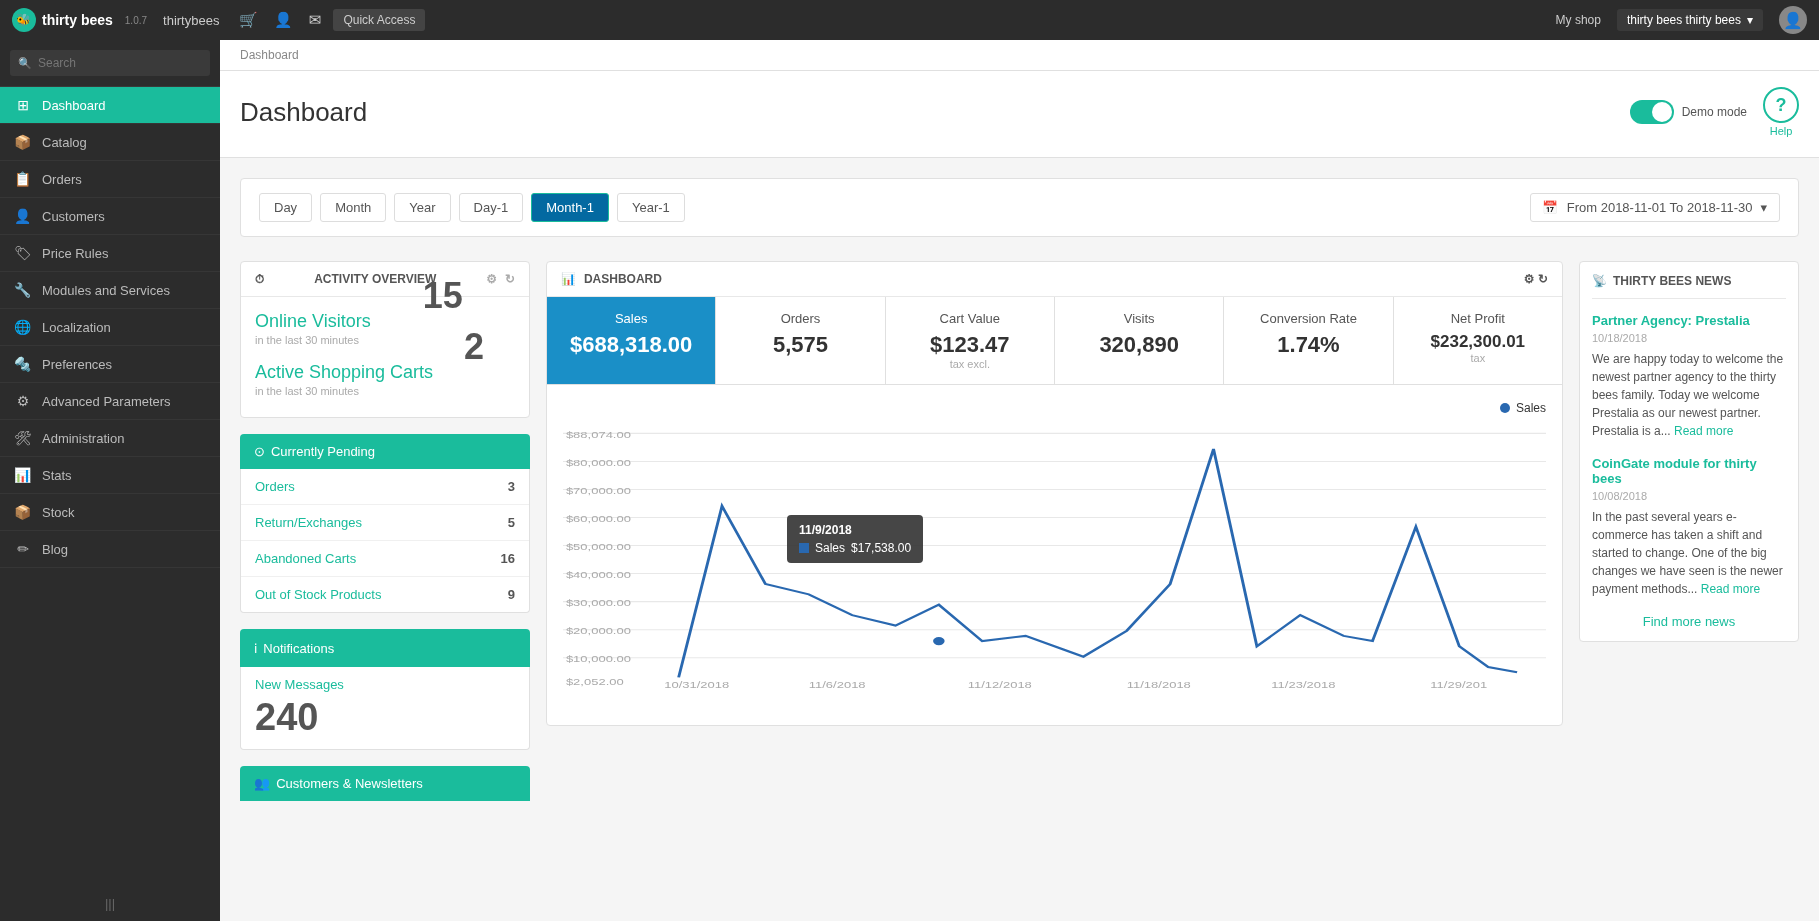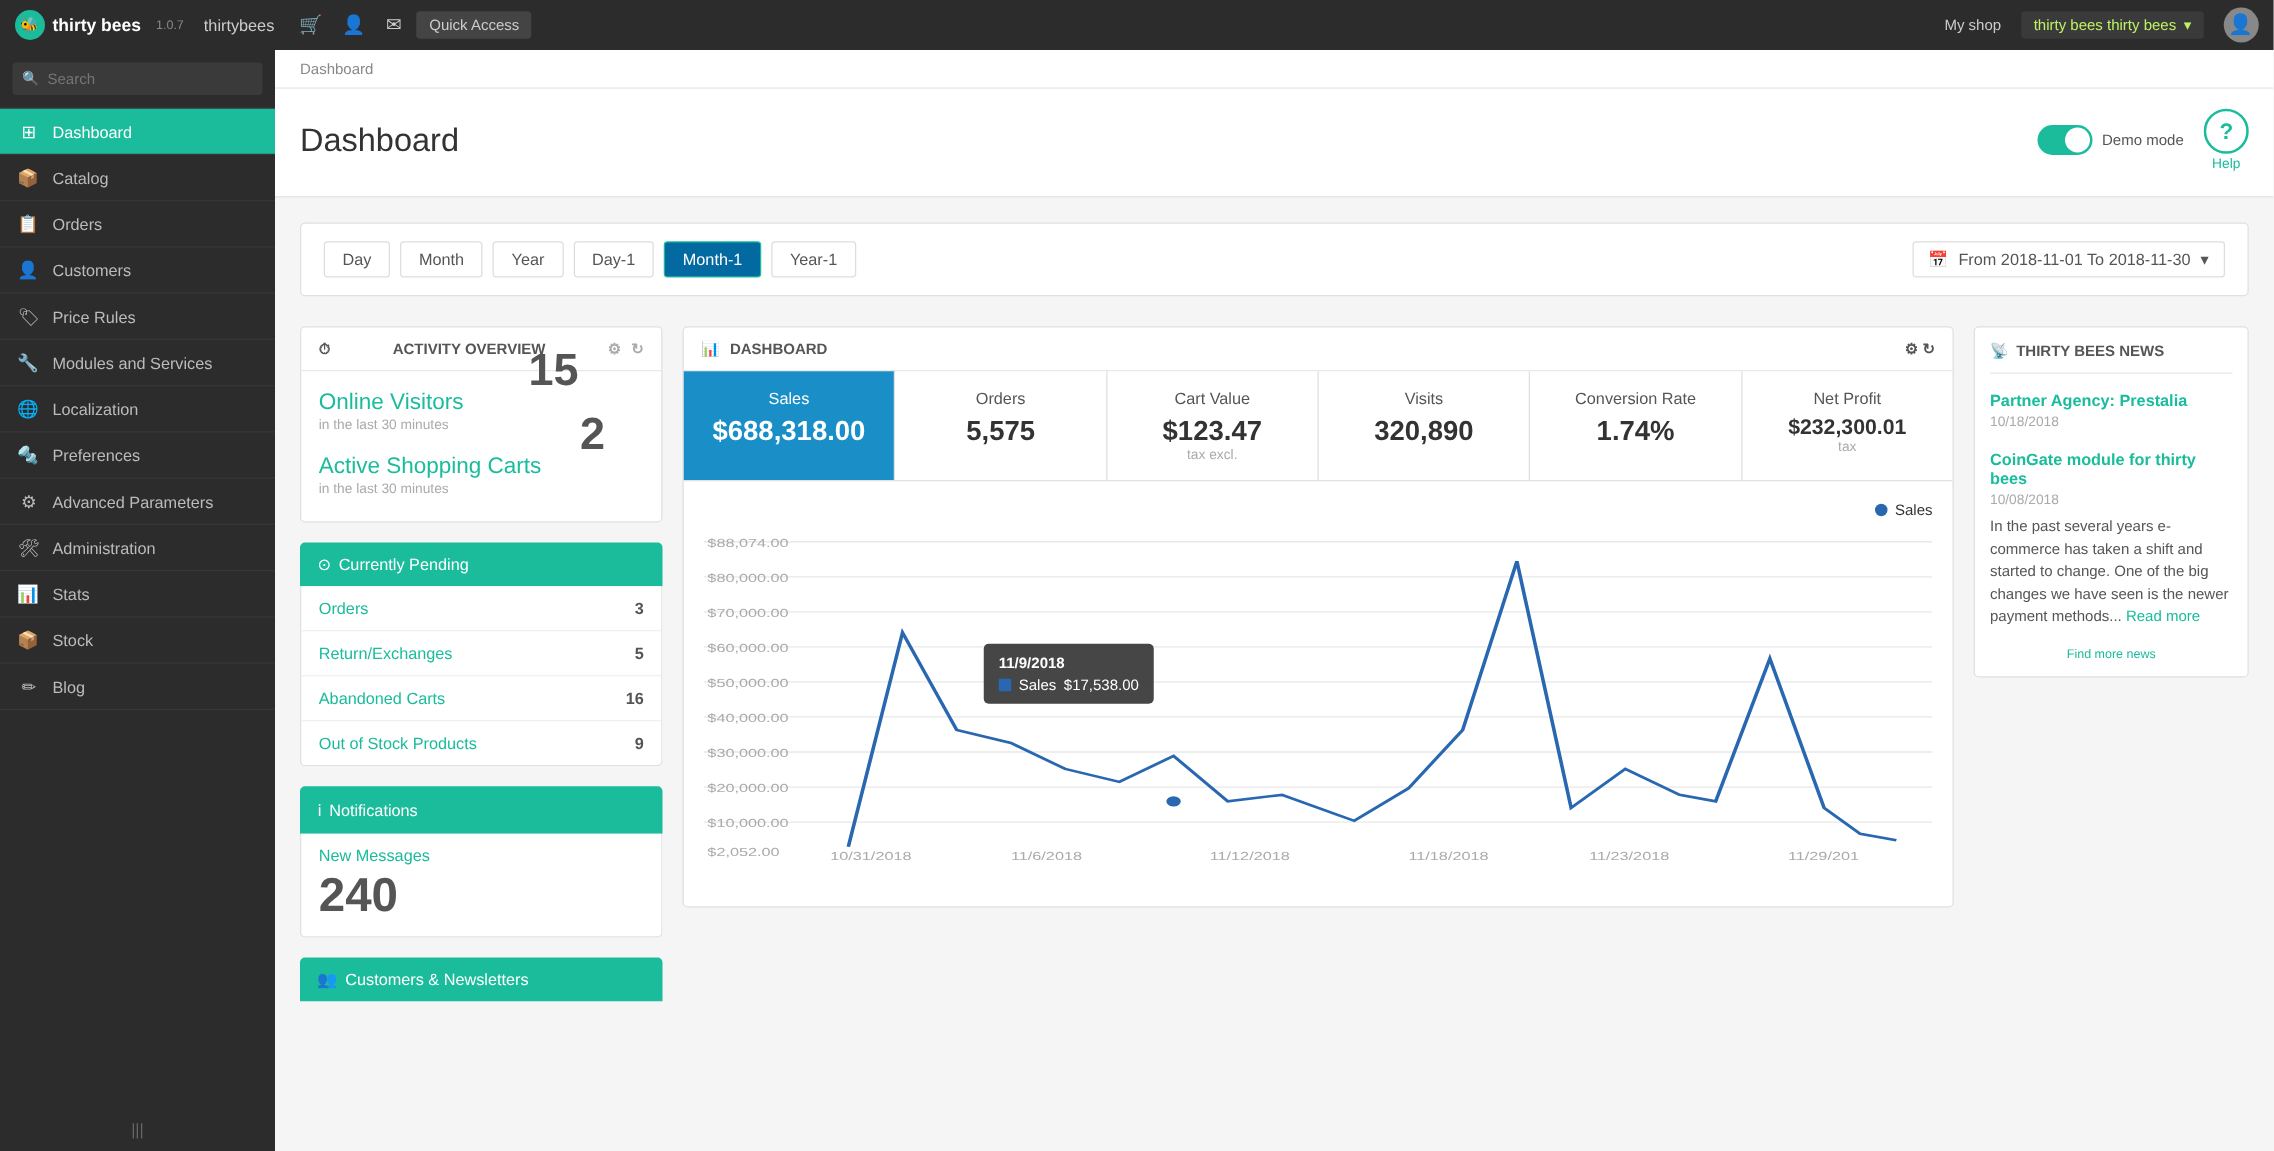--- a/index.html
+++ b/index.html
@@ -31,21 +31,21 @@
       display: flex; align-items: center; justify-content: center;
       font-size: 12px; color: #fff;
     }
     .top-nav .version { font-size: 10px; color: #888; }
     .top-nav .store-name { color: #ccc; margin-left: 4px; }
     .top-nav-icons { display: flex; gap: 16px; align-items: center; margin-left: 8px; }
     .top-nav-icons span { color: #ccc; cursor: pointer; font-size: 15px; }
     .quick-access { background: #444; border: none; color: #ccc; padding: 4px 10px; border-radius: 3px; cursor: pointer; font-size: 12px; }
     .top-nav-right { margin-left: auto; display: flex; align-items: center; gap: 16px; }
     .top-nav-right a { color: #ccc; text-decoration: none; font-size: 12px; }
-    .top-nav-right .user-btn { display: flex; align-items: flex-end; gap: 6px; background: #3a3a3a; padding: 4px 10px; border-radius: 3px; cursor: pointer; color: #bef264; font-size: 12px; }
+    .top-nav-right .user-btn { display: flex; align-items: flex-end; gap: 6px; background: #3a3a3a; padding: 4px 10px; border-radius: 3px; cursor: pointer; color: #ffffff; font-size: 12px; }
     .avatar { width: 28px; height: 28px; border-radius: 50%; background: #888; overflow: hidden; display: flex; align-items: center; justify-content: center; }
 
     
     .main-layout { display: flex; flex: 1; overflow: hidden; }
 
     
     .sidebar {
       width: 220px;
       background: #2c2c2c;
       color: #ccc;
@@ -302,21 +302,21 @@
       text-transform: uppercase;
       margin-bottom: 14px;
       padding-bottom: 10px;
       border-bottom: 1px solid #e8e8e8;
     }
     .news-item { margin-bottom: 16px; }
     .news-title { color: #1abc9c; font-size: 13px; font-weight: bold; text-decoration: none; margin-bottom: 4px; display: block; }
     .news-date { font-size: 11px; color: #aaa; margin-bottom: 6px; }
     .news-text { font-size: 12px; color: #555; line-height: 1.5; }
     .news-read-more { color: #1abc9c; text-decoration: none; font-size: 12px; }
-    .find-more { color: #1abc9c; text-decoration: none; font-size: 10px; display: block; text-align: center; margin-top: 8px; }
+    .find-more { color: #1abc9c; text-decoration: none; font-size: 13px; display: block; text-align: center; margin-top: 8px; }
   </style>
 </head>
 <body>
 
 <nav class="top-nav">
   <div class="logo">
     <div class="bee-icon">🐝</div>
     <span>thirty bees</span>
   </div>
   <span class="version">1.0.7</span>
@@ -637,20 +637,21 @@
         <div class="col-right">
           <div class="news-card">
             <div class="news-header">
               <span>📡</span>
               <span>THIRTY BEES NEWS</span>
             </div>
             <div id="news-items-container">
                 <div class="news-item">
       <a href="#" class="news-title">Partner Agency: Prestalia</a>
       <div class="news-date">10/18/2018</div>
+      <div class="news-text">We are happy today to welcome the newest partner agency to the thirty bees family. Today we welcome Prestalia as our newest partner. Prestalia is a... <a href="#" class="news-read-more">Read more</a></div>
     </div>
                 <div class="news-item">
       <a href="#" class="news-title">CoinGate module for thirty bees</a>
       <div class="news-date">10/08/2018</div>
       <div class="news-text">In the past several years e-commerce has taken a shift and started to change. One of the big changes we have seen is the newer payment methods... <a href="#" class="news-read-more">Read more</a></div>
     </div>
               </div>
             <a href="#" class="find-more">Find more news</a>
           </div>
         </div>

